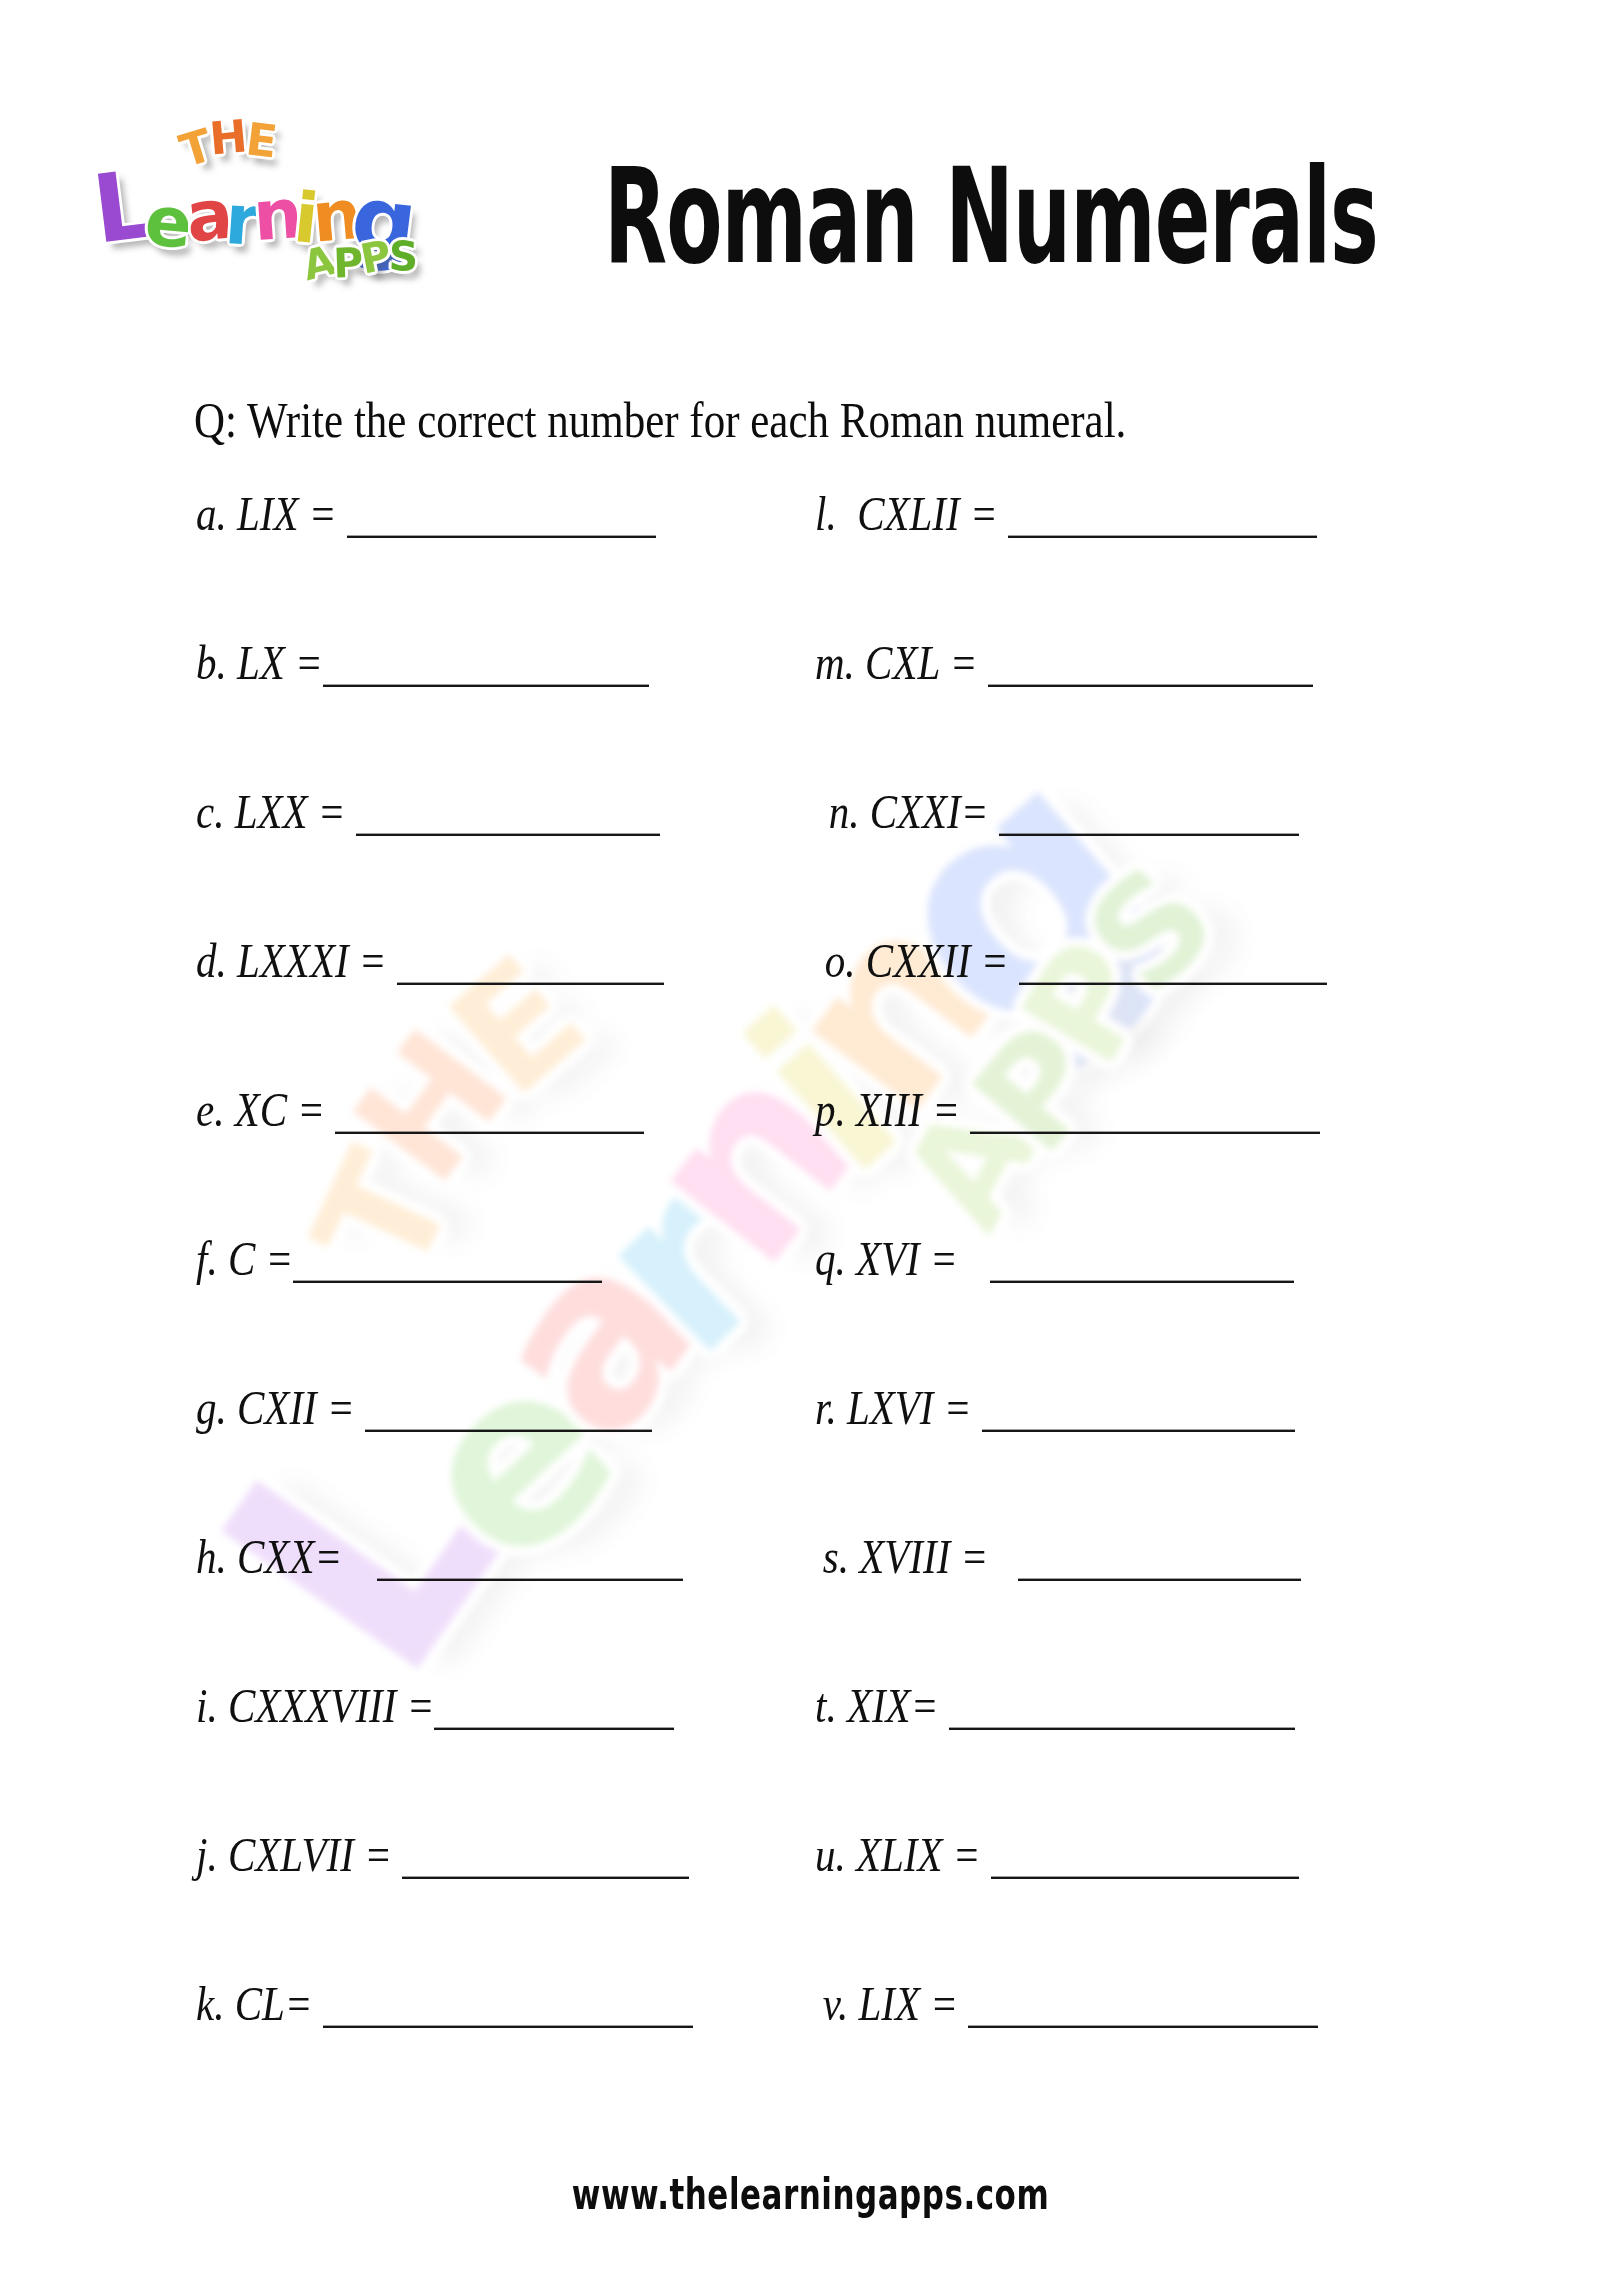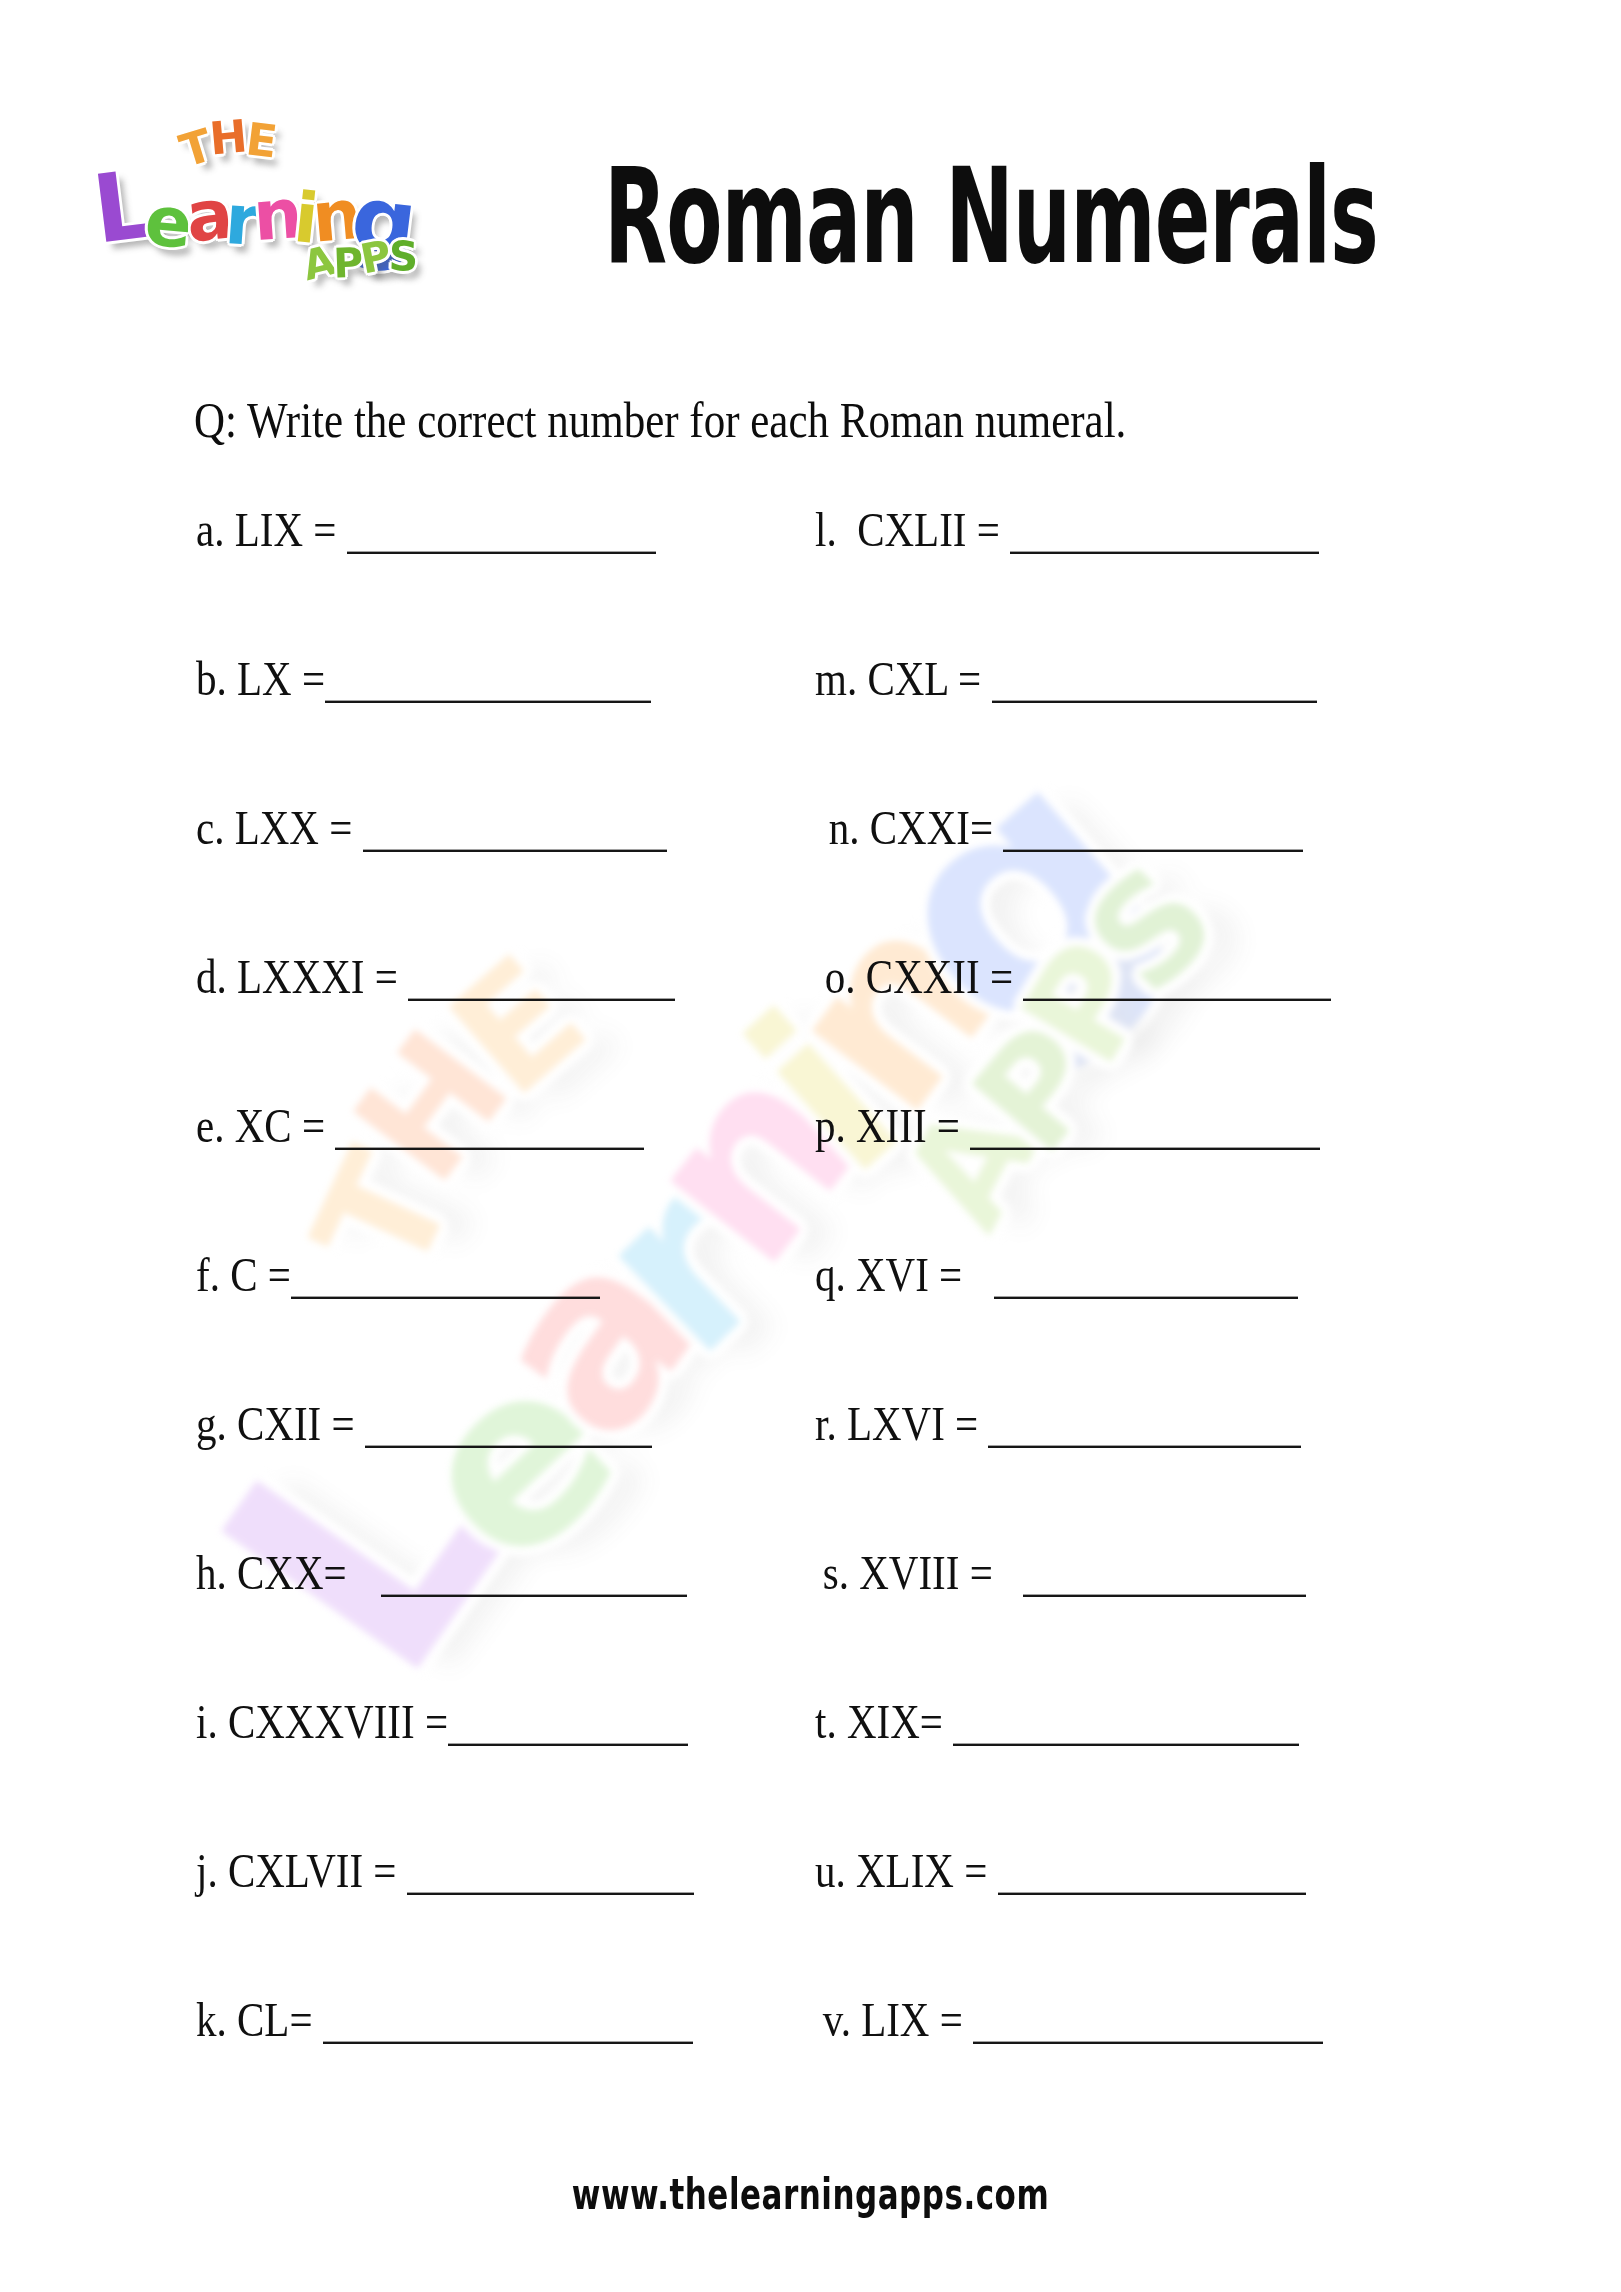--- a/index.html
+++ b/index.html
@@ -57,21 +57,21 @@
     font-family:"Liberation Serif",serif;font-size:43px;color:#0d0d0d;
     transform:scaleY(1.2);transform-origin:left top;white-space:nowrap;z-index:2;
   }
   .footer{
     position:absolute;left:0;top:2168px;width:100%;text-align:center;
     font-family:"DejaVu Sans",sans-serif;font-weight:bold;font-size:31px;
     letter-spacing:0.5px;color:#0d0d0d;
     transform:scaleY(1.4);transform-origin:center top;z-index:2;
   }
   
-  .col{position:absolute;top:500px;z-index:1;}
+  .col{position:absolute;top:484px;z-index:1;font-style:italic;}
   .col-left{left:196px;}
   .col-right{left:815px;}
   .item{
     height:149px;font-family:"Liberation Serif",serif;font-size:41px;color:#101010;
     white-space:pre;transform:scaleY(1.2);transform-origin:left top;
   }
   .blank{
     display:inline-block;height:13.7px;border-bottom:2.5px solid #161616;
     vertical-align:-6.9px;
   }

